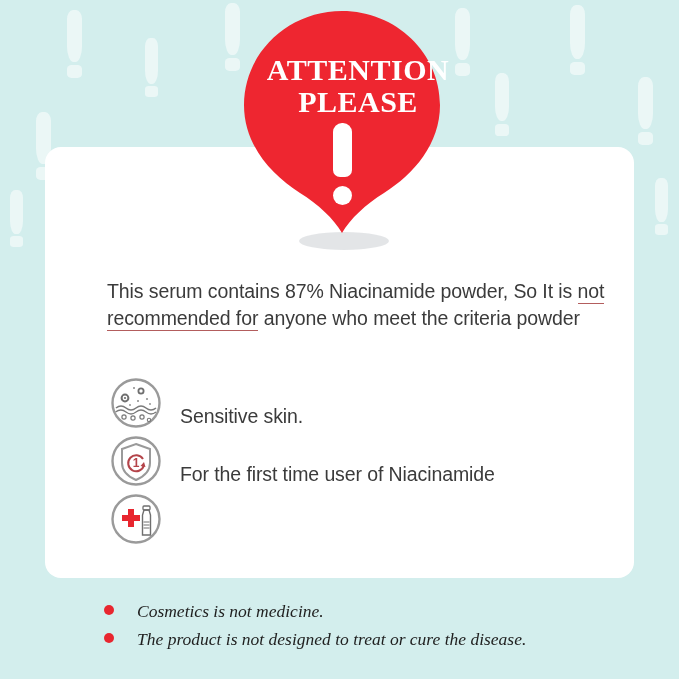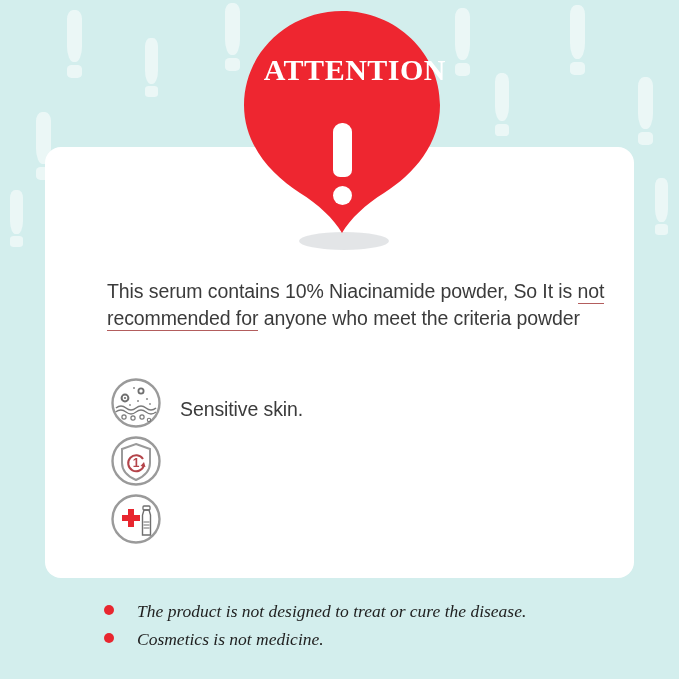--- a/index.html
+++ b/index.html
@@ -71,24 +71,24 @@
     position: absolute;
     left: 244px;
     top: 11px;
     width: 196px;
     height: 222px;
   }
   #pin svg { display: block; width: 100%; height: 100%; }
 
   #pin-text {
     position: absolute;
-    left: 6px;
+    left: 16px;
     top: 43px;
     width: 196px;
-    text-align: right;
+    text-align: center;
     color: #ffffff;
     font-family: "Liberation Serif", serif;
     font-weight: bold;
     line-height: 1.06;
     letter-spacing: 0.5px;
     pointer-events: none;
   }
   #pin-text .l1 { display: block; font-size: 26.5px; }
   #pin-text .l2 { display: block; font-size: 26.5px; }
   #pin-text .cap { font-size: 30px; }
@@ -133,21 +133,21 @@
   }
 
   #criteria {
     position: absolute;
     left: 110px;
     top: 377px;
     width: 510px;
   }
   .criterion {
     display: flex;
-    align-items: center;
+    align-items: flex-end;
     margin-bottom: 6px;
     min-height: 52px;
   }
   .criterion .ico {
     flex: 0 0 52px;
     width: 52px;
     height: 52px;
   }
   .criterion .ico svg { display: block; width: 52px; height: 52px; }
   .criterion .ctext {
@@ -254,29 +254,30 @@
   <div id="card"></div>
 
   <div id="pin-shadow"></div>
 
   <div id="pin">
     <svg viewBox="0 0 196 222" xmlns="http://www.w3.org/2000/svg">
       <path d="M98 0 C44 0 0 42 0 94 C0 133 26 163 56 182 C74 193 90 208 98 222 C106 208 122 193 140 182 C170 163 196 133 196 94 C196 42 152 0 98 0 Z" fill="#ee2630"></path>
     </svg>
     <div id="pin-text">
       <span class="l1"><span class="cap">ATTENTION</span></span>
+      <span class="l2"><span class="cap">PLEASE</span></span>
     </div>
     <div id="pin-bang">
       <div class="bang-bar"></div>
       <div class="bang-dot"></div>
     </div>
   </div>
 
   <div id="intro">
-    <span>This serum contains 10% Niacinamide powder,</span>
+    <span>This serum contains 87% Niacinamide powder,</span>
     <span>So It is </span><span class="underline">not recommended for</span><span> anyone who meet the criteria powder</span>
   </div>
 
   <div id="criteria">
 
     <div class="criterion">
       <div class="ico">
         <svg viewBox="0 0 52 52" xmlns="http://www.w3.org/2000/svg">
           <circle cx="26" cy="26" r="23.5" fill="none" stroke="#9a9a9a" stroke-width="2.4"></circle>
           <path d="M6 31 q5 -4 10 0 q5 4 10 0 q5 -4 10 0 q5 4 10 0" fill="none" stroke="#7a7a7a" stroke-width="1.6"></path>
@@ -301,20 +302,21 @@
     <div class="criterion">
       <div class="ico">
         <svg viewBox="0 0 52 52" xmlns="http://www.w3.org/2000/svg">
           <circle cx="26" cy="26" r="23.5" fill="none" stroke="#9a9a9a" stroke-width="2.4"></circle>
           <path d="M26 9 L40 14 L40 28 C40 37 33 42 26 45 C19 42 12 37 12 28 L12 14 Z" fill="none" stroke="#9a9a9a" stroke-width="2"></path>
           <path d="M33 24 A8 8 0 1 0 34 30 L34 30" fill="none" stroke="#b4444a" stroke-width="2"></path>
           <path d="M34 27 L35.5 32 L30.5 31 Z" fill="#b4444a"></path>
           <text x="26" y="32" text-anchor="middle" font-family="Liberation Sans, sans-serif" font-size="12" font-weight="bold" fill="#b4444a">1</text>
         </svg>
       </div>
+      <div class="ctext">For the first time user of Niacinamide</div>
     </div>
 
     <div class="criterion two-line">
       <div class="ico">
         <svg viewBox="0 0 52 52" xmlns="http://www.w3.org/2000/svg">
           <circle cx="26" cy="26" r="23.5" fill="none" stroke="#9a9a9a" stroke-width="2.4"></circle>
           <path d="M15 19 L21 19 L21 13 L27 13 L27 19 L33 19 L33 25 L27 25 L27 31 L21 31 L21 25 L15 25 Z" transform="translate(-3,3)" fill="#e8262f"></path>
           <rect x="33" y="13" width="7" height="4" rx="1" fill="none" stroke="#6f6f6f" stroke-width="1.3"></rect>
           <path d="M34 17 L32.5 22 L32.5 42 L40.5 42 L40.5 22 L39 17 Z" fill="none" stroke="#6f6f6f" stroke-width="1.4"></path>
           <line x1="33.5" y1="29" x2="39.5" y2="29" stroke="#6f6f6f" stroke-width="1"></line>
@@ -322,21 +324,21 @@
           <line x1="33.5" y1="35" x2="39.5" y2="35" stroke="#6f6f6f" stroke-width="1"></line>
         </svg>
       </div>
     </div>
 
   </div>
 
   <div id="notes">
     <div class="note">
       <span class="bullet"></span>
-      <span class="ntext">The product is not designed to treat or cure the disease.</span>
+      <span class="ntext">Cosmetics is not medicine.</span>
     </div>
     <div class="note">
       <span class="bullet"></span>
-      <span class="ntext">Cosmetics is not medicine.</span>
+      <span class="ntext">The product is not designed to treat or cure the disease.</span>
     </div>
   </div>
 
 </div>
 
 </body></html>

